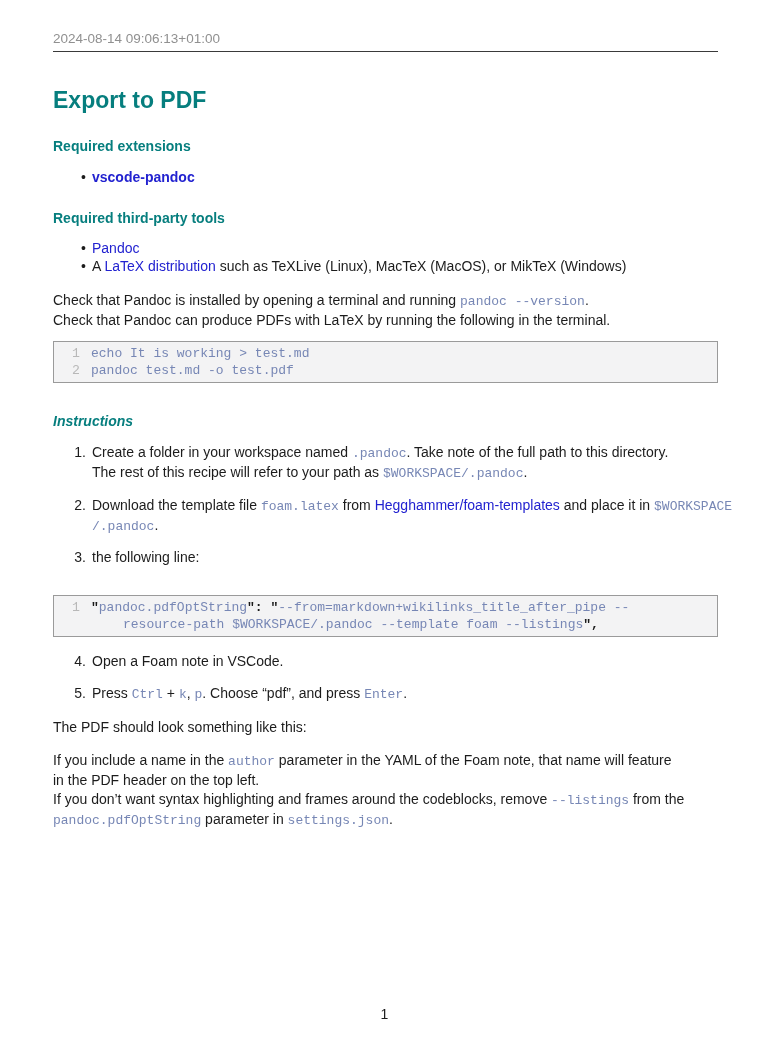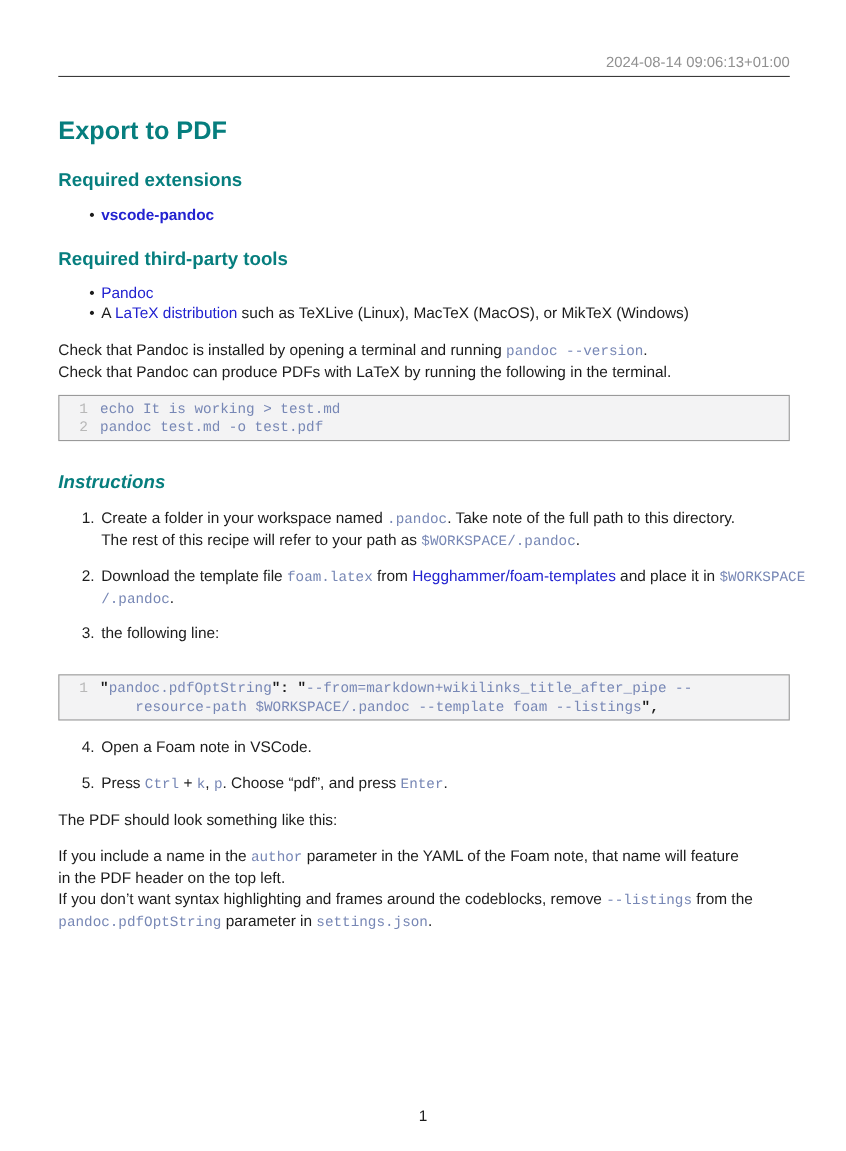--- a/index.html
+++ b/index.html
@@ -5,25 +5,25 @@
   :root{
     --teal:#067e7e; --link:#2222d0; --body:#1c1c1c; --codeslate:#7787b5;
     --codedark:#1a1a1a; --lnum:#b8b8b8; --codebg:#f3f3f4; --codeborder:#9a9a9a;
     --hdrgray:#909090; --rule:#3a3a3a;
   }
   html,body{margin:0;padding:0;}
   body{background:#ffffff;font-family:"Liberation Sans",sans-serif;color:var(--body);}
   .page{position:relative;width:769px;height:1046px;background:#ffffff;overflow:hidden;}
   .content{margin:0 51px 0 53px;}
 
-  .doc-header{padding-top:48px;padding-bottom:3px;border-bottom:1px solid var(--rule);
-    text-align:right;font-size:13.5px;line-height:18px;color:var(--hdrgray);}
+  .doc-header{padding-top:30px;padding-bottom:3px;border-bottom:1px solid var(--rule);
+    font-size:13.5px;line-height:18px;color:var(--hdrgray);}
 
   h1{margin:36px 0 0 0;font-size:23px;line-height:24px;font-weight:bold;color:var(--teal);}
-  h2{margin:0;font-size:17px;line-height:18px;font-weight:bold;color:var(--teal);}
+  h2{margin:0;font-size:14px;line-height:18px;font-weight:bold;color:var(--teal);}
   .h2-req-ext{margin-top:25px;}
   .h2-req-tools{margin-top:22px;}
   .h2-instructions{margin-top:29px;font-style:italic;}
   .h2-options{margin-top:22px;}
 
   .line{font-size:14px;line-height:18.5px;white-space:pre;}
   p.para{margin:0;}
   .intro{margin-top:19px;}
   .check-para{margin-top:15px;}
   .makesure-para{margin-top:6px;}

